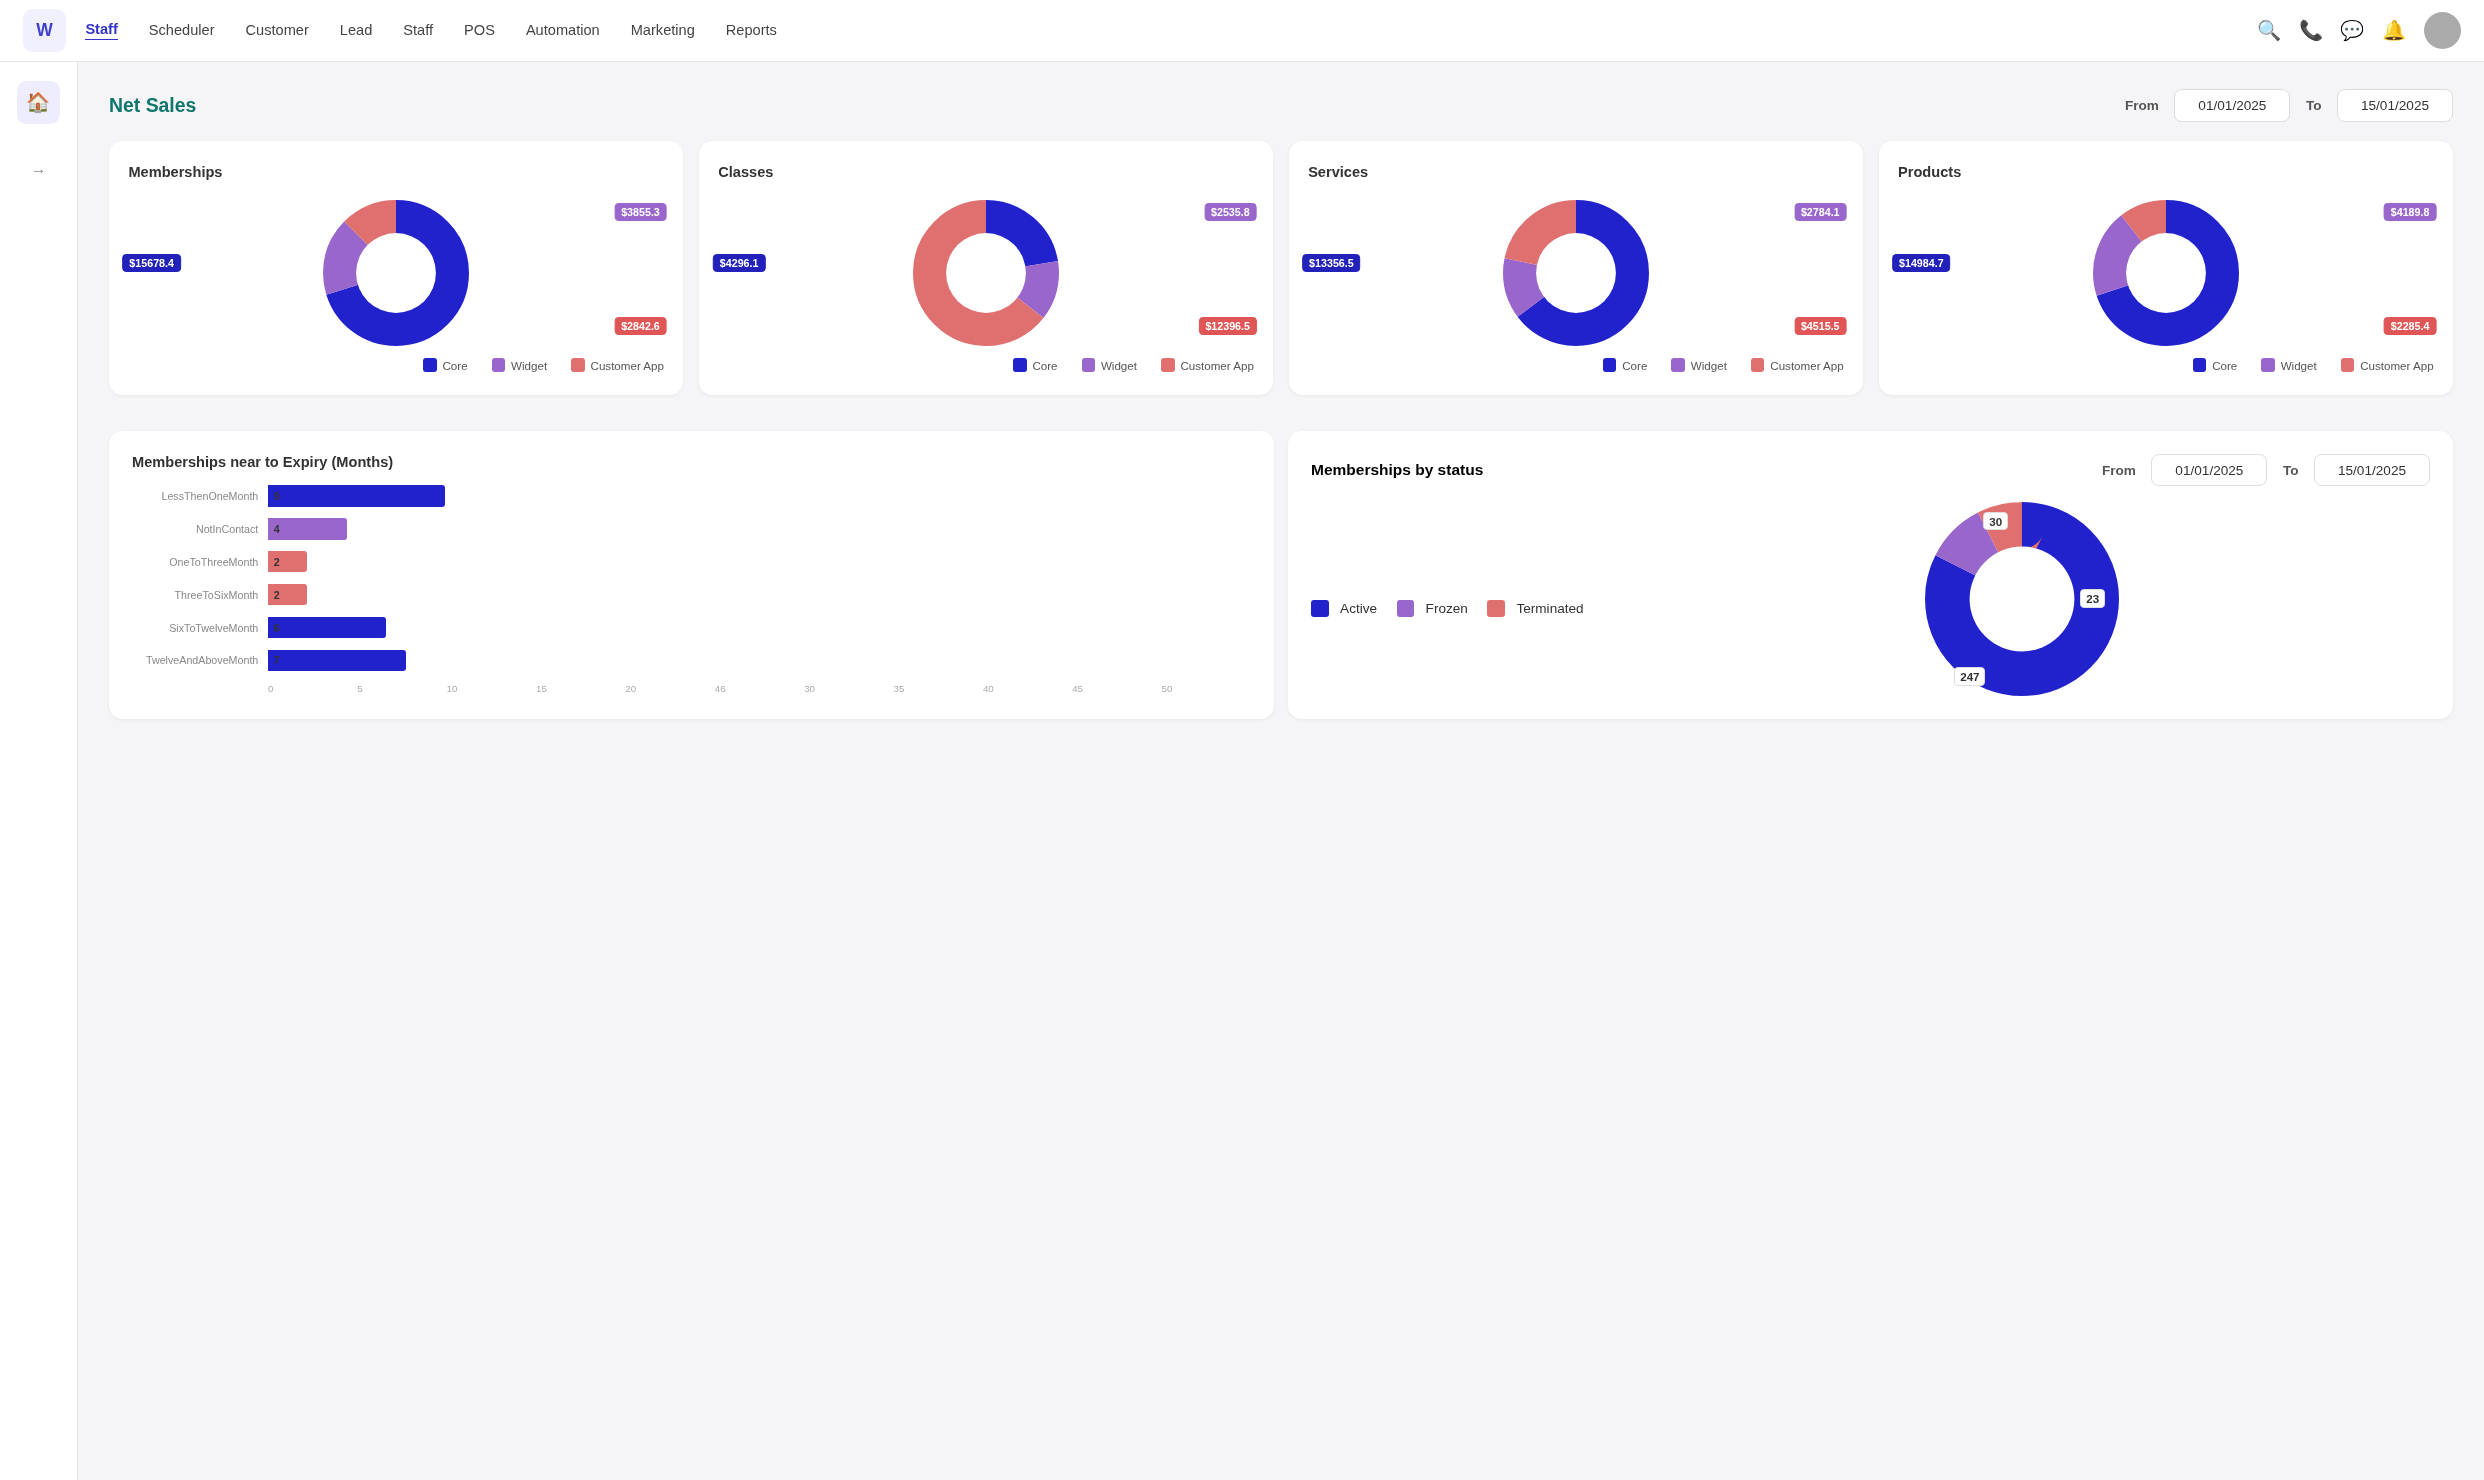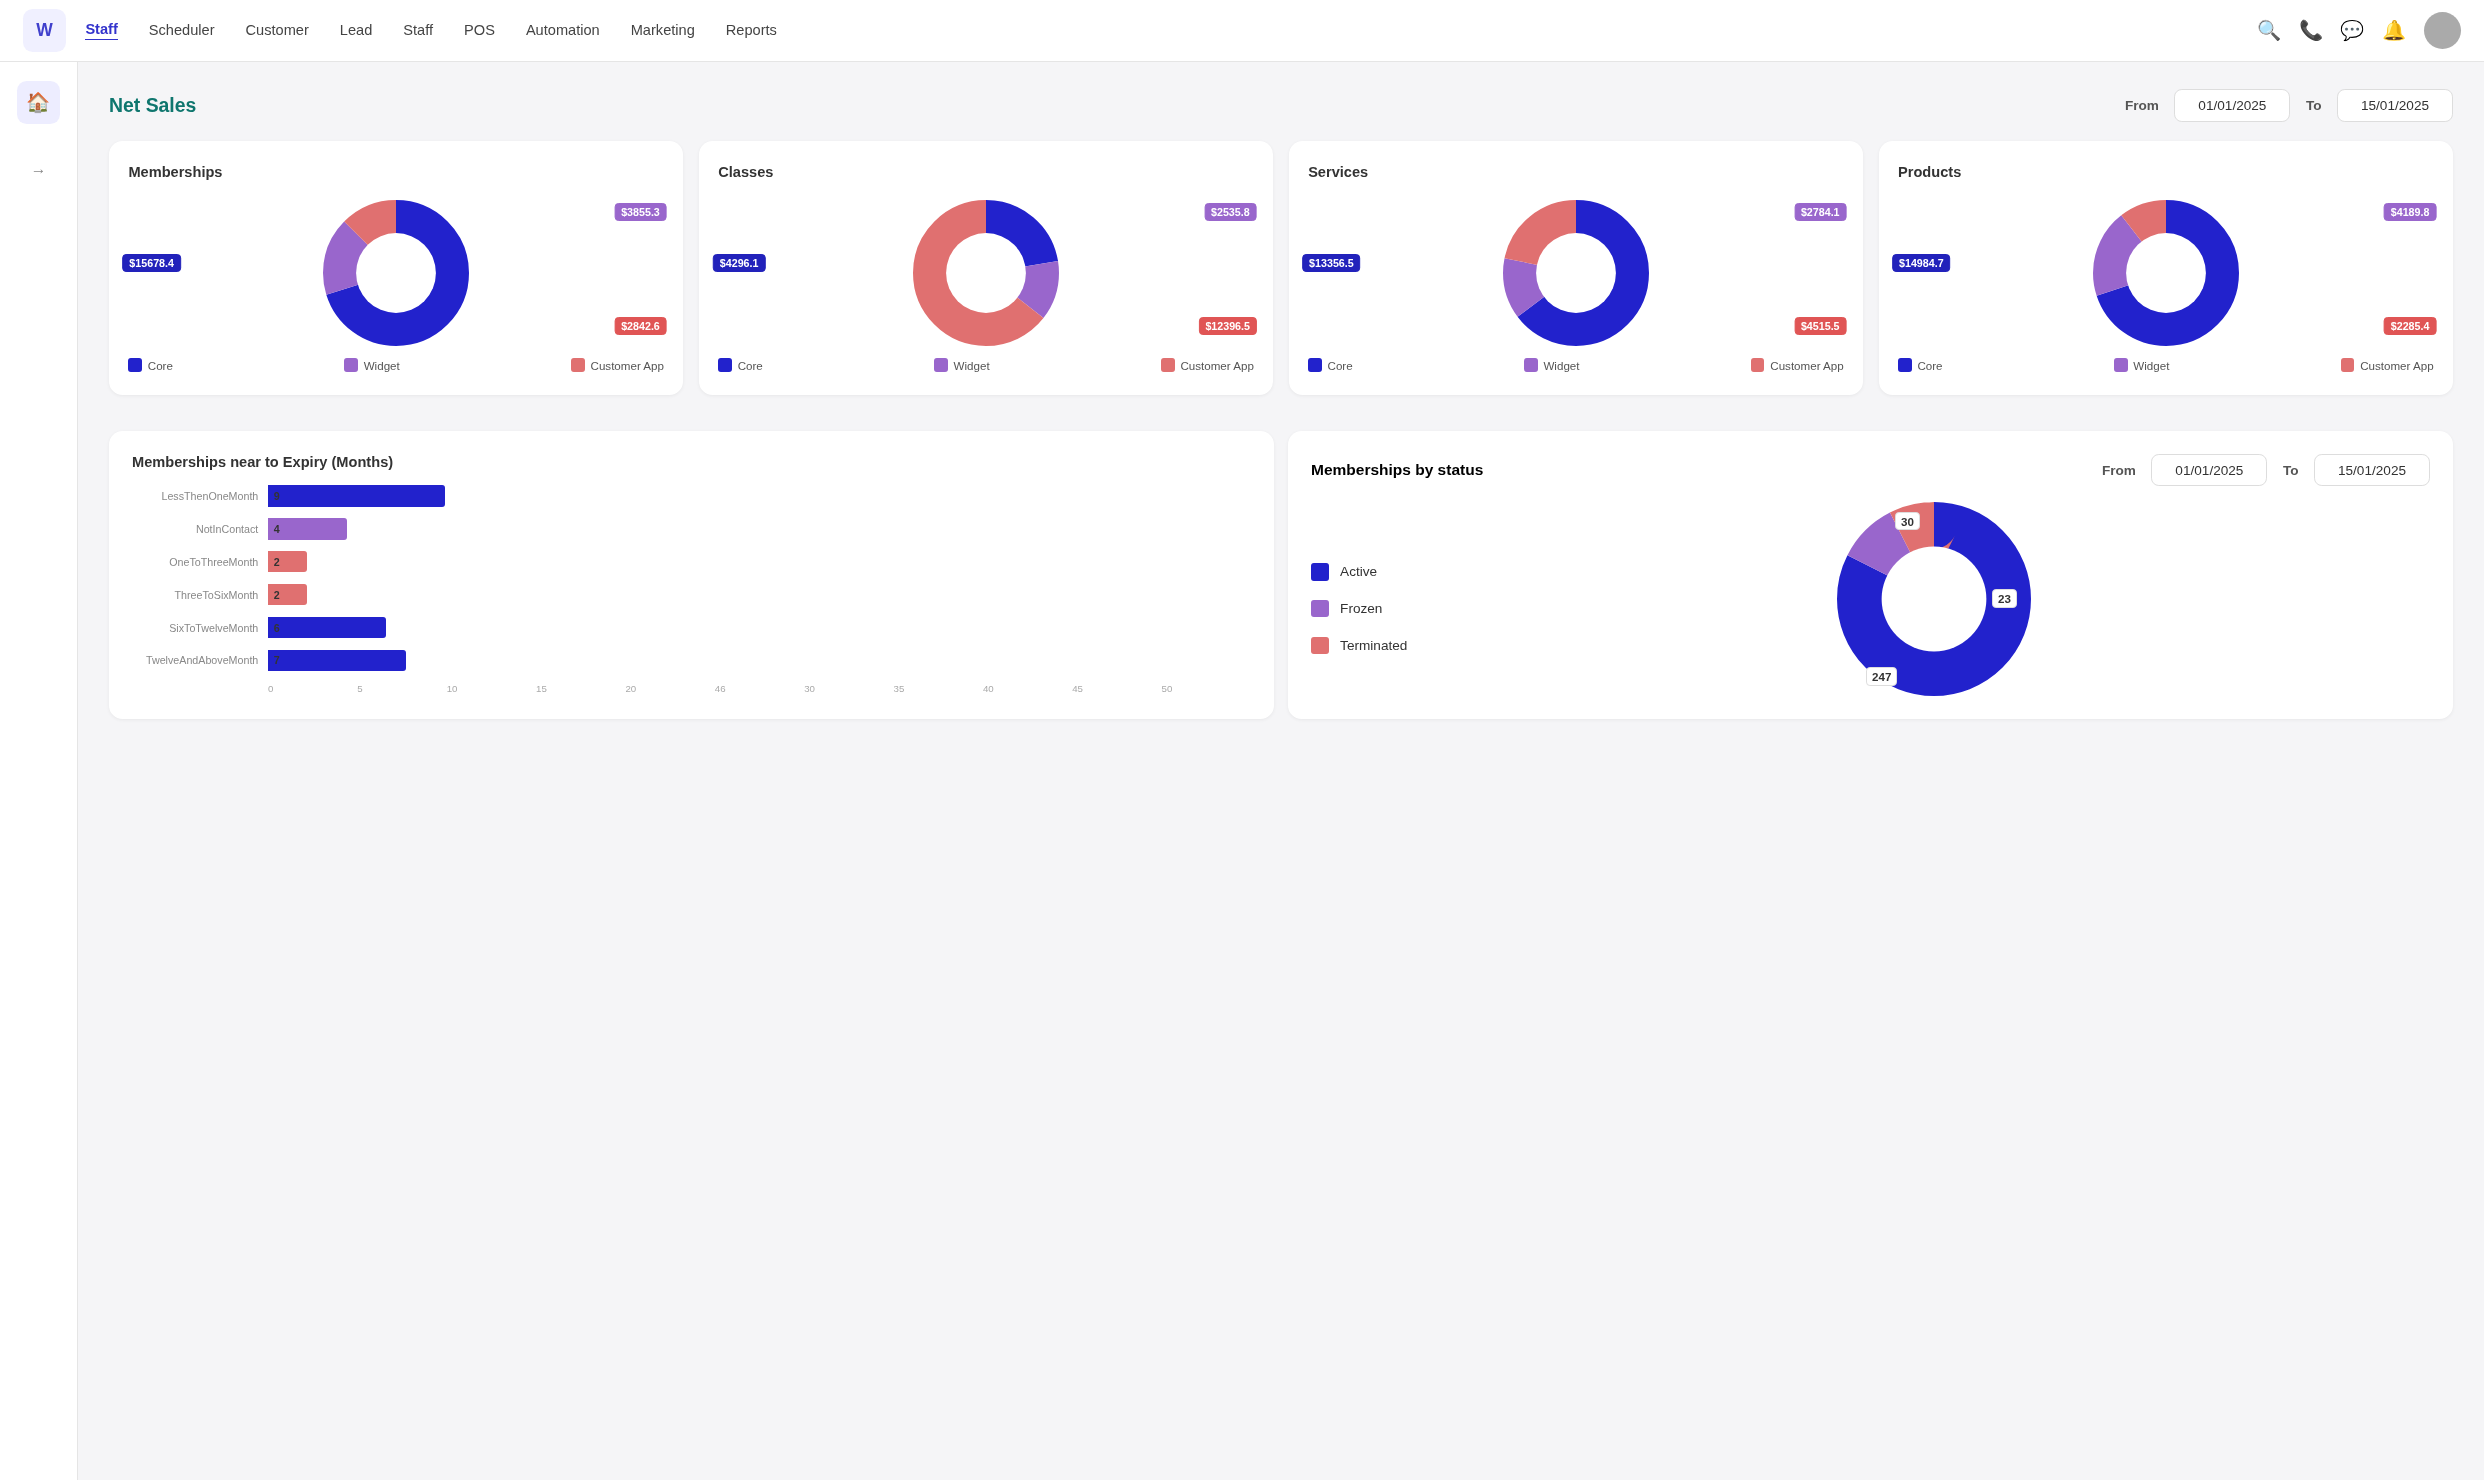--- a/index.html
+++ b/index.html
@@ -50,21 +50,21 @@
     .date-box {
       background: #fff; border: 1px solid #ddd; border-radius: 7.8px;
       padding: 7.8px 15.5px; font-size: 13.6px; color: #333; min-width: 116px; text-align: center;
     }
 
     
     .cards-grid { display: grid; grid-template-columns: repeat(4, 1fr); gap: 15.5px; margin-bottom: 36px; }
     .card { background: #fff; border-radius: 13.6px; padding: 23px 19.4px; box-shadow: 0 1px 3.9px rgba(0,0,0,0.06); }
     .card-title { font-size: 14.6px; font-weight: 600; color: #333; margin-bottom: 15.5px; }
 
-    .legend { display: flex; gap: 24px; justify-content: space-between; flex-wrap: wrap; margin-top: 7.8px; }
+    .legend { display: flex; gap: 24px; justify-content: flex-end; flex-wrap: wrap; margin-top: 7.8px; }
     .legend-item { display: flex; align-items: center; gap: 5.8px; font-size: 11.6px; color: #555; }
     .legend-dot { width: 13.6px; height: 13.6px; border-radius: 2.9px; }
 
     
     .label-tag {
       position: absolute; background: #fff; border: 1.5px solid; border-radius: 3.9px;
       padding: 1.9px 5.8px; font-size: 10.7px; font-weight: 700; white-space: nowrap;
     }
     .label-tag.blue { color: #2222bb; border-color: #2222bb; background: #2222bb; color: #fff; }
     .label-tag.purple { color: #fff; background: #9966cc; border-color: #9966cc; }
@@ -79,21 +79,21 @@
     .bar-row { display: flex; align-items: center; margin-bottom: 11.6px; }
     .bar-label { width: 136px; font-size: 10.7px; color: #888; text-align: right; padding-right: 9.7px; flex-shrink: 0; }
     .bar-track { flex: 1; position: relative; height: 21.3px; }
     .bar-fill { height: 100%; border-radius: 0 2.9px 2.9px 0; display: flex; align-items: center; }
     .bar-value { font-size: 10.7px; font-weight: 700; color: #333; margin-left: 5.8px; }
     .x-axis { display: flex; margin-left: 136px; margin-top: 3.9px; }
     .x-tick { flex: 1; font-size: 9.7px; color: #aaa; text-align: left; }
     .status-header { display: flex; align-items: center; gap: 15.5px; margin-bottom: 15.5px; }
     .status-title { font-size: 15.5px; font-weight: 700; flex: 1; }
     .status-body { display: flex; align-items: center; gap: 31px; }
-    .status-legend { display: flex; flex-direction: column; gap: 19.4px; flex-shrink: 0; margin-top: 19.4px; }
+    .status-legend { display: flex; flex-direction: row; gap: 19.4px; flex-shrink: 0; margin-top: 19.4px; align-items: flex-end; }
     .status-legend-item { display: flex; align-items: center; gap: 11.6px; font-size: 13.6px; color: #333; }
     .status-dot { width: 17.5px; height: 17.5px; border-radius: 2.9px; flex-shrink: 0; }
     .donut-right { flex: 1; display: flex; justify-content: center; position: relative; }
   </style>
 </head>
 <body>
 
 <nav class="topnav">
   <div class="logo-box">W</div>
   <div class="nav-links">

